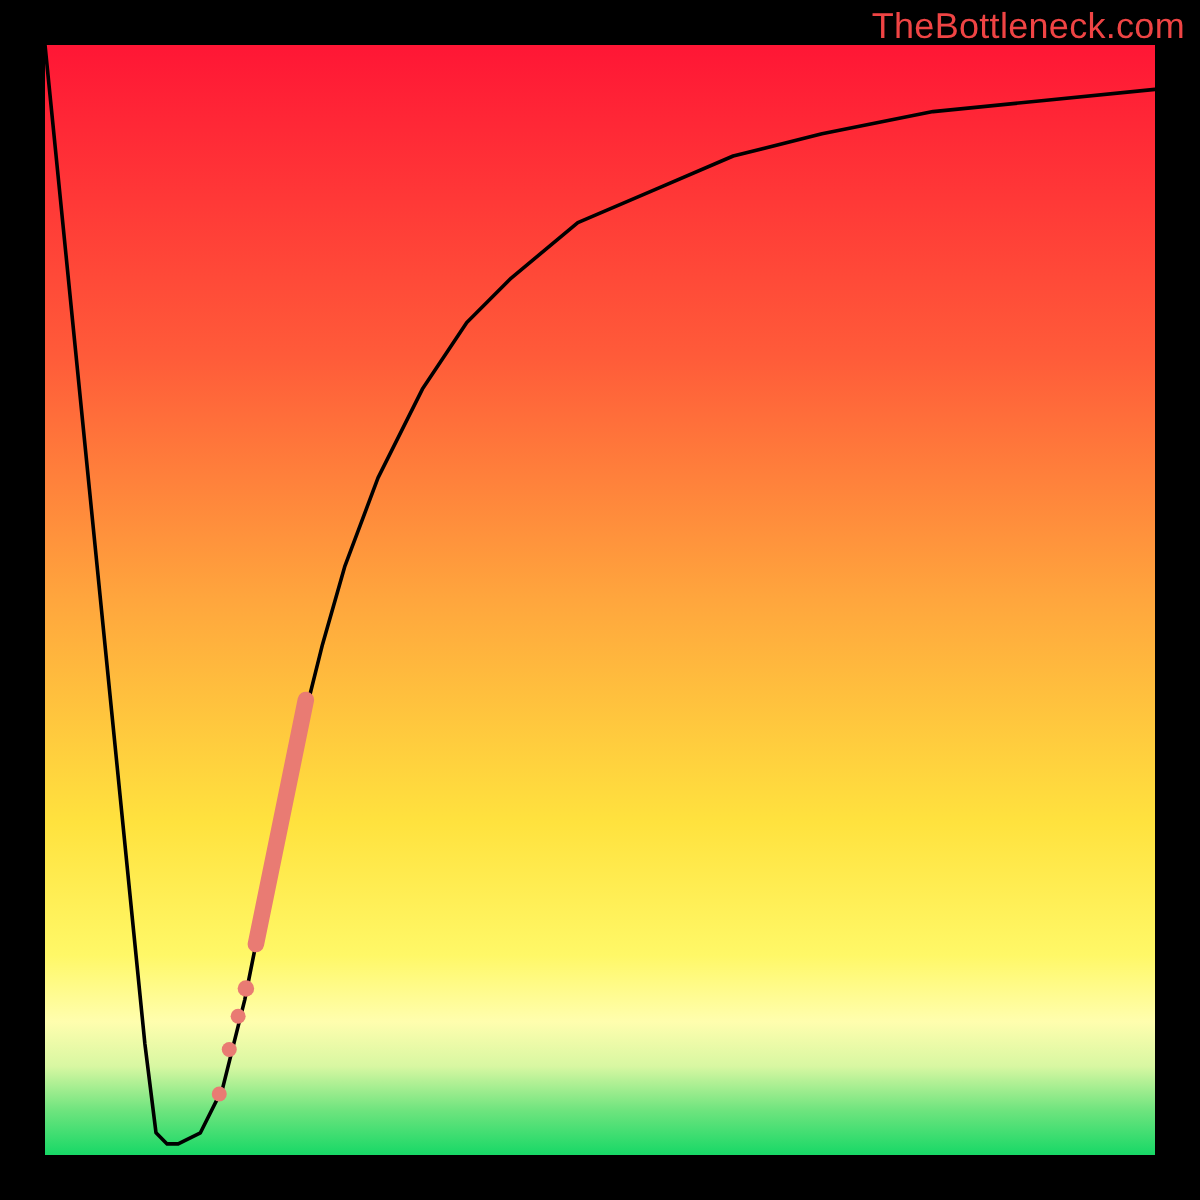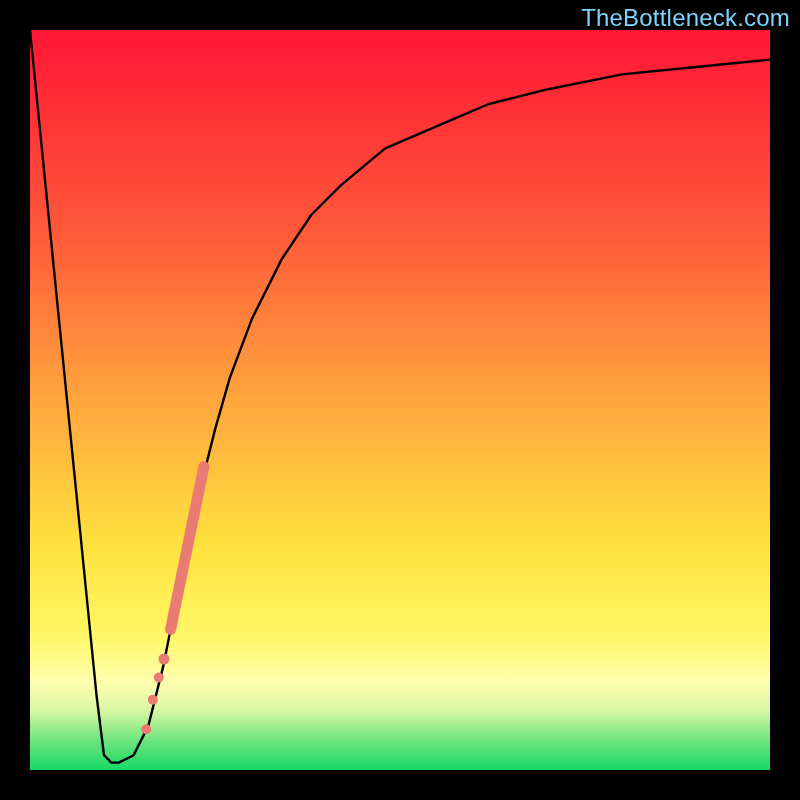--- a/index.html
+++ b/index.html
@@ -43,21 +43,21 @@
     height: 740px;
     overflow: visible;
     pointer-events: none;
   }
   .watermark {
     position: absolute;
     top: 4px;
     right: 10px;
     font-family: Arial, Helvetica, sans-serif;
     font-size: 24px;
-    color: #7dd3fc;
+    color: #ef4444;
     letter-spacing: 0.2px;
     font-weight: 400;
   }
 </style>
 </head>
 <body>
 
 <div class="stage">
 
   <div class="plot-bg"></div>

